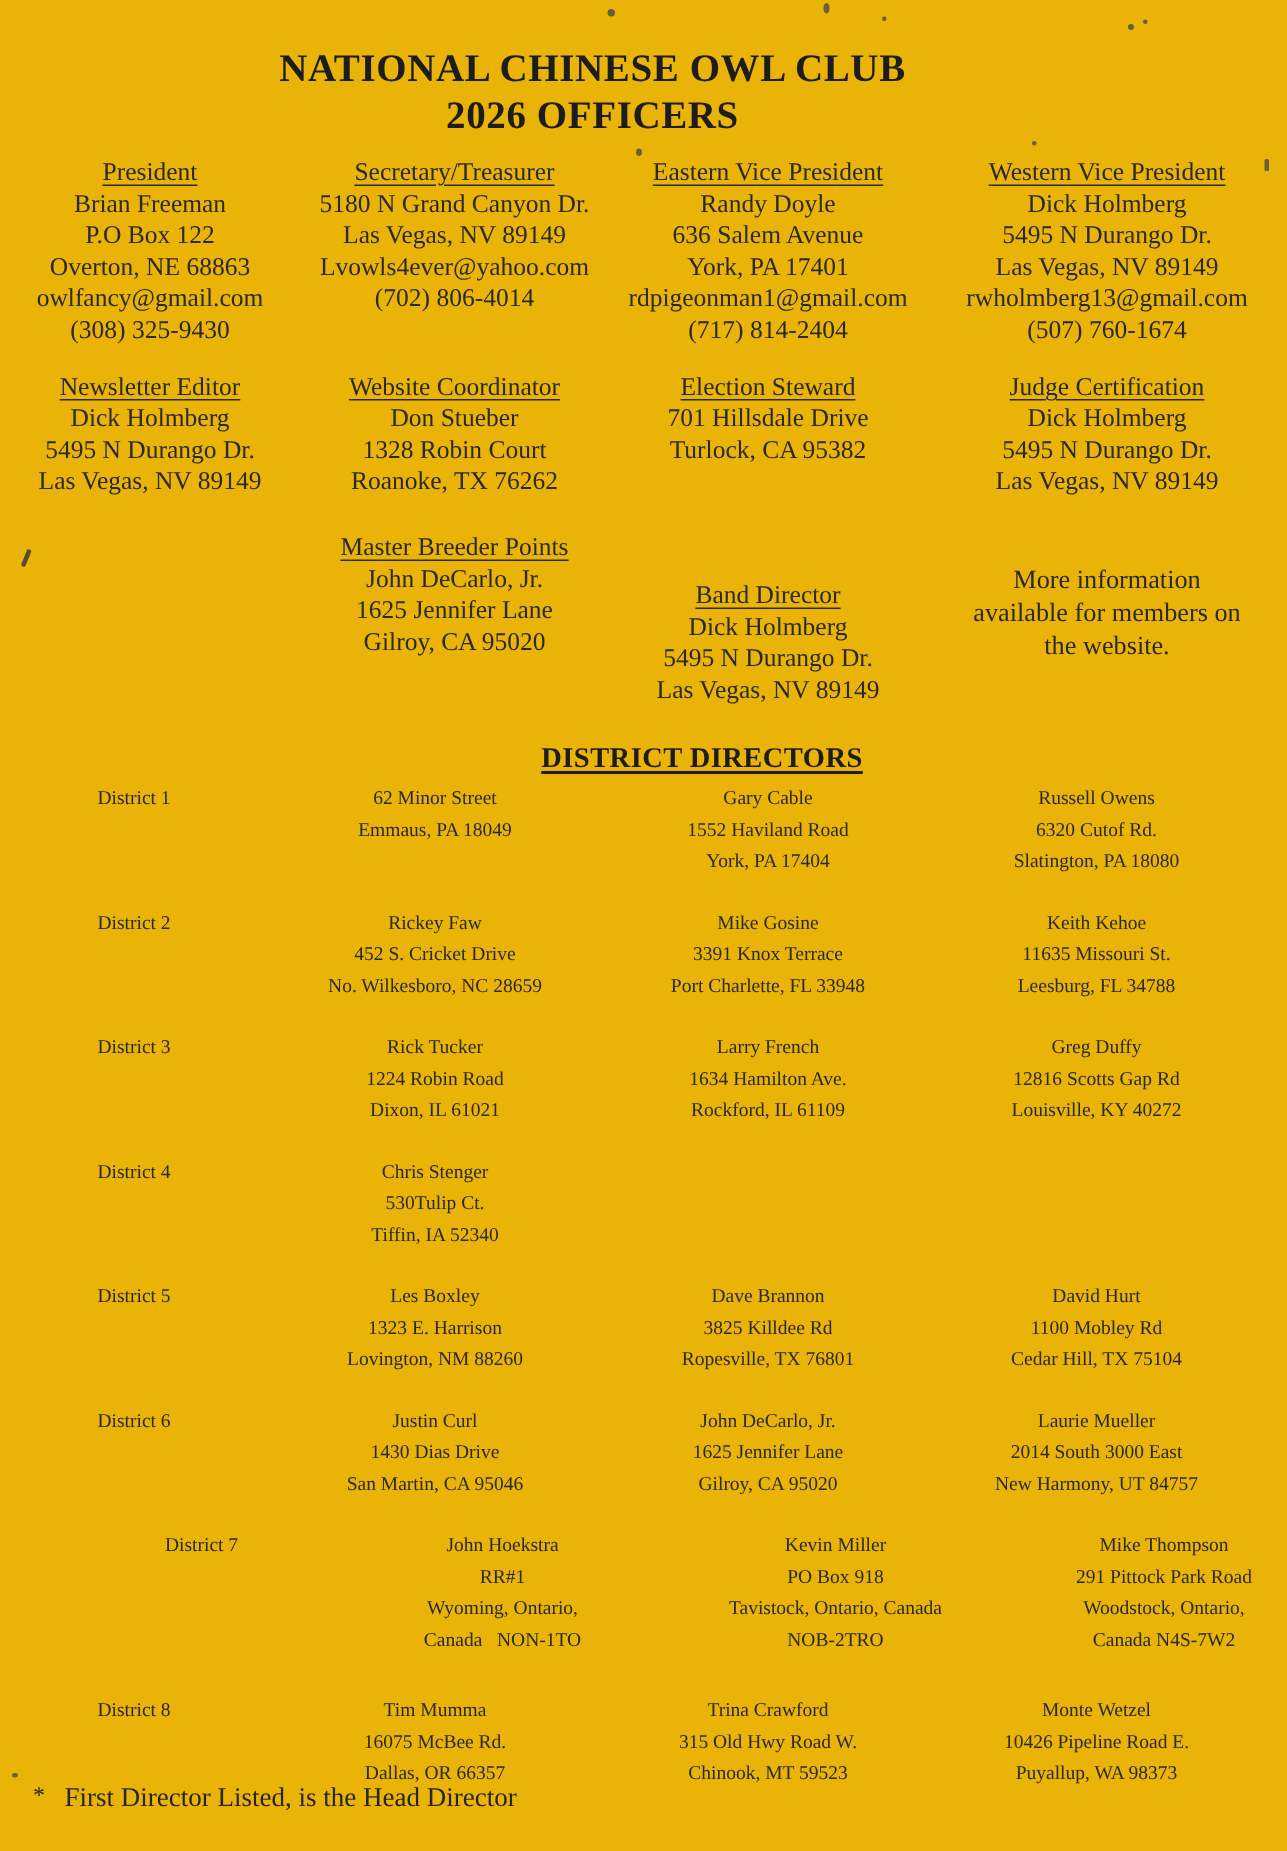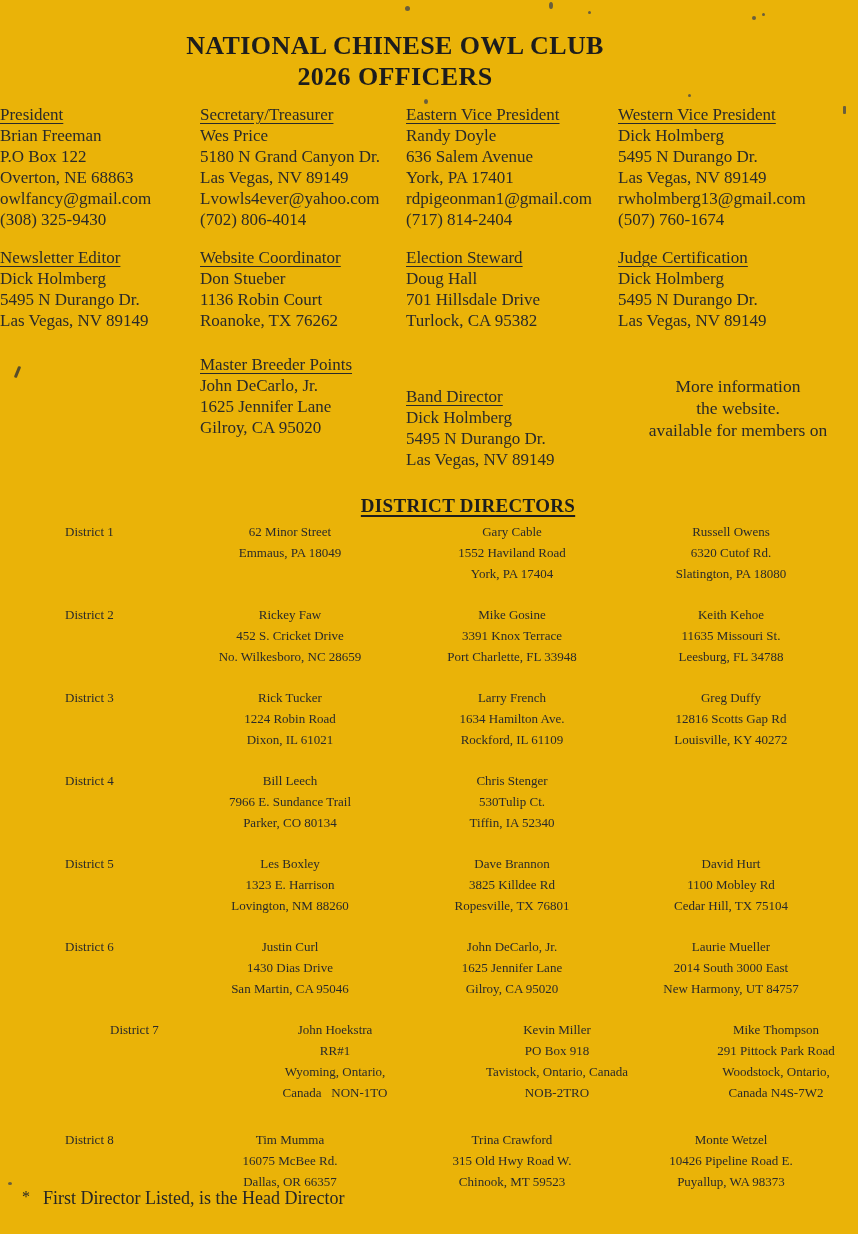--- a/index.html
+++ b/index.html
@@ -10,21 +10,21 @@
     color:#2a2a2a;
   }
   
   .doc-header { padding-top:30px; text-align:center; position:relative; left:-34px; }
   .title-line { font-weight:700; font-size:26px; line-height:31px; color:#1d1d1d; letter-spacing:.4px; }
   
   .officer-grid { display:grid; grid-template-columns:200px 206px 212px 240px; }
   #officers-row1 { margin-top:12px; }
   #officers-row2 { margin-top:17px; }
   #officers-row3 { margin-top:23px; }
-  .officer-block { font-size:17px; line-height:21px; }
+  .officer-block { text-align:center; font-size:17px; line-height:21px; }
   .officer-role { text-decoration:underline; text-underline-offset:3px; white-space:nowrap; }
   .officer-line, .director-line { white-space:nowrap; }
   
   .note { grid-column:4; grid-row:1; text-align:center; font-size:17.5px; line-height:22px; padding-top:21px; }
   
   .dd-heading {
     margin:25px 0 4px; text-align:center; position:relative; left:39px;
     font-size:19px; font-weight:700; letter-spacing:.3px;
     text-decoration:underline; text-decoration-thickness:2px; text-underline-offset:3px;
     color:#1d1d1d;
@@ -67,21 +67,20 @@
       <div class="officer-block">
         <div class="officer-role">President</div>
         <div class="officer-line">Brian Freeman</div>
         <div class="officer-line">P.O Box 122</div>
         <div class="officer-line">Overton, NE 68863</div>
         <div class="officer-line">owlfancy@gmail.com</div>
         <div class="officer-line">(308) 325-9430</div>
       </div>
       <div class="officer-block">
         <div class="officer-role">Secretary/Treasurer</div>
-        <div class="officer-line">Wes Price</div>
         <div class="officer-line">5180 N Grand Canyon Dr.</div>
         <div class="officer-line">Las Vegas, NV 89149</div>
         <div class="officer-line">Lvowls4ever@yahoo.com</div>
         <div class="officer-line">(702) 806-4014</div>
       </div>
       <div class="officer-block">
         <div class="officer-role">Eastern Vice President</div>
         <div class="officer-line">Randy Doyle</div>
         <div class="officer-line">636 Salem Avenue</div>
         <div class="officer-line">York, PA 17401</div>
@@ -100,41 +99,40 @@
   <section id="officers-row2" class="officer-grid">
       <div class="officer-block">
         <div class="officer-role">Newsletter Editor</div>
         <div class="officer-line">Dick Holmberg</div>
         <div class="officer-line">5495 N Durango Dr.</div>
         <div class="officer-line">Las Vegas, NV 89149</div>
       </div>
       <div class="officer-block">
         <div class="officer-role">Website Coordinator</div>
         <div class="officer-line">Don Stueber</div>
-        <div class="officer-line">1136 Robin Court</div>
+        <div class="officer-line">1328 Robin Court</div>
         <div class="officer-line">Roanoke, TX 76262</div>
       </div>
       <div class="officer-block">
         <div class="officer-role">Election Steward</div>
-        <div class="officer-line">Doug Hall</div>
         <div class="officer-line">701 Hillsdale Drive</div>
         <div class="officer-line">Turlock, CA 95382</div>
       </div>
       <div class="officer-block">
         <div class="officer-role">Judge Certification</div>
         <div class="officer-line">Dick Holmberg</div>
         <div class="officer-line">5495 N Durango Dr.</div>
         <div class="officer-line">Las Vegas, NV 89149</div>
       </div>
     </section>
   <section id="officers-row3" class="officer-grid">
     <div class="note" id="note">
         <div class="note-line">More information</div>
+        <div class="note-line">available for members on</div>
         <div class="note-line">the website.</div>
-        <div class="note-line">available for members on</div>
       </div>
   <div class="officer-block" style="grid-area: 1 / 2;">
         <div class="officer-role">Master Breeder Points</div>
         <div class="officer-line">John DeCarlo, Jr.</div>
         <div class="officer-line">1625 Jennifer Lane</div>
         <div class="officer-line">Gilroy, CA 95020</div>
       </div>
       <div class="officer-block" style="grid-area: 1 / 3; margin-top: 32px;">
         <div class="officer-role">Band Director</div>
         <div class="officer-line">Dick Holmberg</div>
@@ -195,25 +193,20 @@
         </div>
         <div class="director-block">
           <div class="director-line">Greg Duffy</div>
           <div class="director-line">12816 Scotts Gap Rd</div>
           <div class="director-line">Louisville, KY 40272</div>
         </div>
       </div>
       <div class="district-row">
         <div class="district-label">District 4</div>
         <div class="director-block">
-          <div class="director-line">Bill Leech</div>
-          <div class="director-line">7966 E. Sundance Trail</div>
-          <div class="director-line">Parker, CO 80134</div>
-        </div>
-        <div class="director-block">
           <div class="director-line">Chris Stenger</div>
           <div class="director-line">530Tulip Ct.</div>
           <div class="director-line">Tiffin, IA 52340</div>
         </div>
       </div>
       <div class="district-row">
         <div class="district-label">District 5</div>
         <div class="director-block">
           <div class="director-line">Les Boxley</div>
           <div class="director-line">1323 E. Harrison</div>

